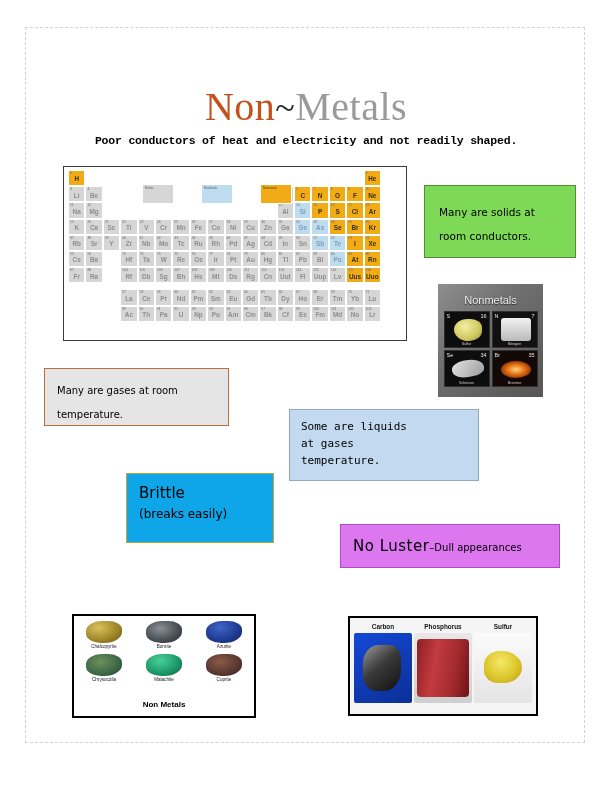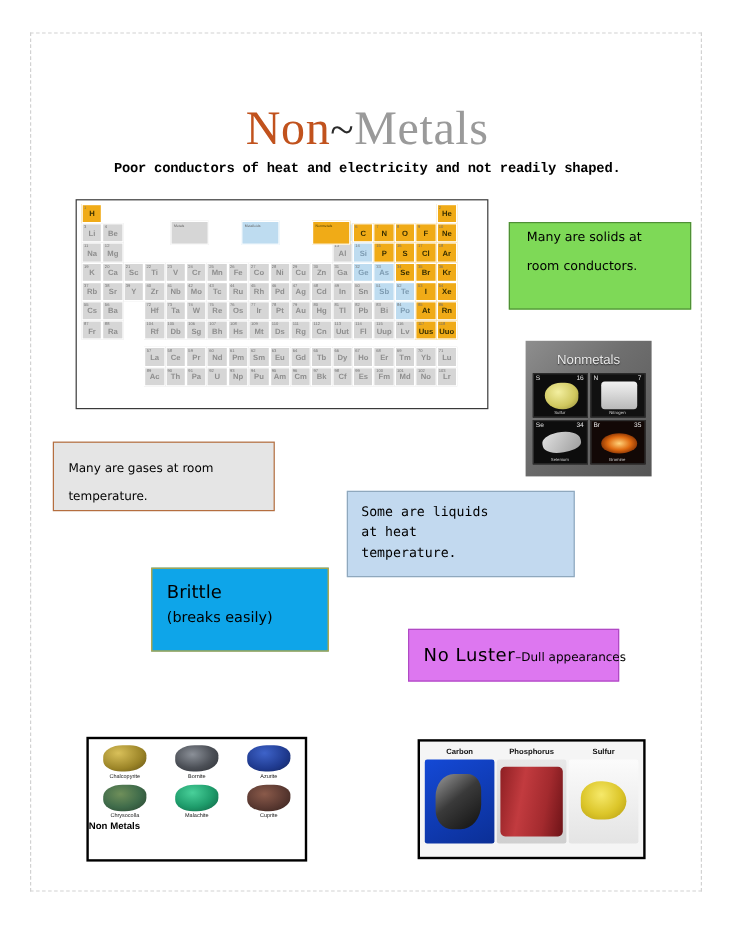--- a/index.html
+++ b/index.html
@@ -138,21 +138,21 @@
   .callout {
     position: absolute;
     box-sizing: border-box;
     color: #000;
   }
   #box-solids {
     left: 424px; top: 185px;
     width: 152px; height: 73px;
     background: #7ed957;
     border: 1px solid #4f8f36;
-    padding: 0 0 0 14px;
+    padding: 14px 0 0 14px;
     font-family: "DejaVu Sans", sans-serif;
     font-size: 10.5px;
     line-height: 24px;
   }
   #box-gases {
     left: 44px; top: 368px;
     width: 185px; height: 58px;
     background: #e5e5e5;
     border: 1px solid #b56e3f;
     padding: 10px 0 0 12px;
@@ -175,21 +175,21 @@
     width: 148px; height: 70px;
     background: #0ea5e9;
     border: 1px solid #c7a52e;
     padding: 9px 0 0 12px;
     font-family: "DejaVu Sans", sans-serif;
   }
   #box-brittle .big   { font-size: 15px; display: block; line-height: 20px; }
   #box-brittle .small { font-size: 12px; display: block; line-height: 22px; }
   #box-luster {
     left: 340px; top: 524px;
-    width: 176px; height: 44px;
+    width: 220px; height: 44px;
     background: #dd77f0;
     border: 1px solid #b04ac4;
     padding: 11px 0 0 12px;
     font-family: "DejaVu Sans", sans-serif;
     white-space: nowrap;
   }
   #box-luster .big   { font-size: 15px; letter-spacing: 0.5px; }
   #box-luster .small { font-size: 10px; }
 
   
@@ -276,24 +276,25 @@
     color: #1a1a1a;
     margin-top: 1px;
   }
   .r-chal  { background: radial-gradient(ellipse at 35% 30%, #d9c05a, #9b8427 60%, #5d4d13); }
   .r-born  { background: radial-gradient(ellipse at 40% 35%, #8b9098, #4c5057 55%, #2b2e33); }
   .r-azur  { background: radial-gradient(ellipse at 40% 30%, #3e63c9, #1f3a8f 60%, #132356); }
   .r-chry  { background: radial-gradient(ellipse at 40% 35%, #6f8f5a, #3f6b4a 55%, #27402d); }
   .r-mala  { background: radial-gradient(ellipse at 40% 30%, #49d09a, #1e9c6b 55%, #0f5c3f); }
   .r-cupr  { background: radial-gradient(ellipse at 40% 35%, #8a5a4a, #5c3a32 55%, #33201c); }
   #minerals-photo .caption {
+    text-align: center;
     font-size: 8px;
     font-weight: bold;
     font-family: "Liberation Sans", sans-serif;
-    margin-top: 2px;
+    margin-top: 18px;
     color: #000;
   }
 
   
   #elements-photo {
     position: absolute;
     left: 348px; top: 616px;
     width: 190px; height: 100px;
     background: #f5f5f5;
     border: 2px solid #000;
@@ -889,21 +890,21 @@
     <div>room conductors.</div>
   </div>
 
   <div class="callout" id="box-gases">
     <div>Many are gases at room</div>
     <div>temperature.</div>
   </div>
 
   <div class="callout" id="box-liquids">
     <div>Some are liquids</div>
-    <div>at heat</div>
+    <div>at gases</div>
     <div>temperature.</div>
   </div>
 
   <div class="callout" id="box-brittle">
     <span class="big">Brittle</span>
     <span class="small">(breaks easily)</span>
   </div>
 
   <div class="callout" id="box-luster">
     <span class="big">No Luster</span><span class="small">–Dull appearances</span>

